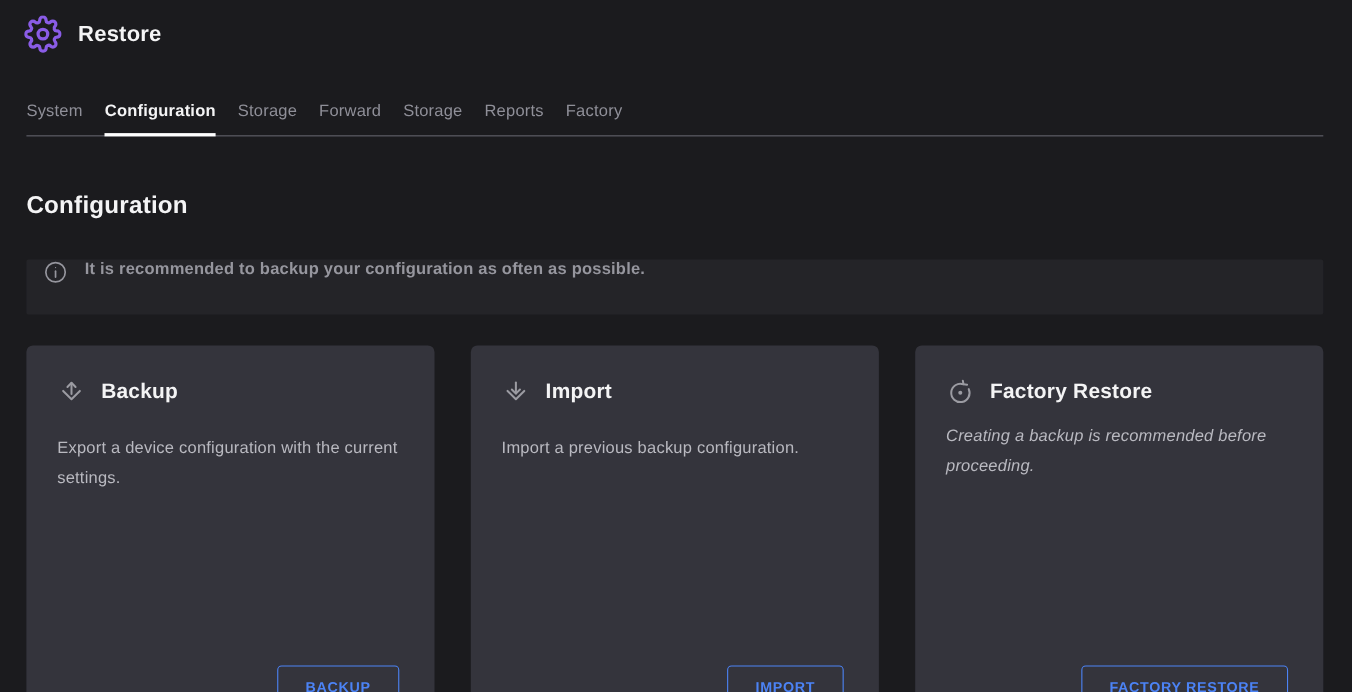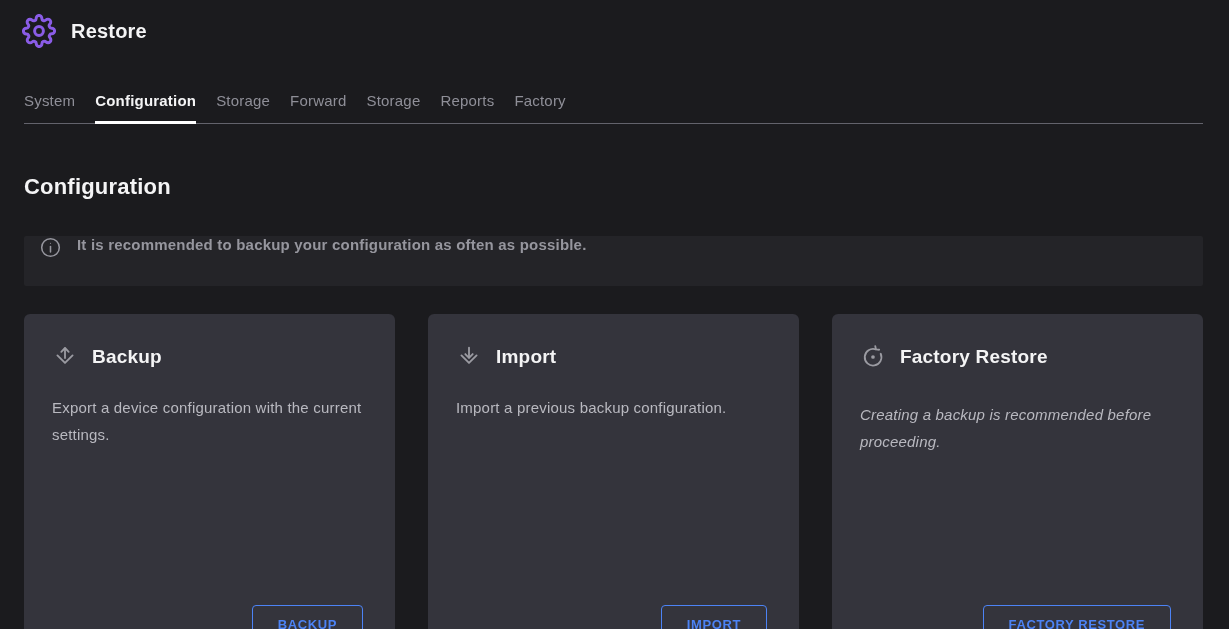--- a/index.html
+++ b/index.html
@@ -79,21 +79,21 @@
     padding:30px 32px 30px 28px;
     display:flex;flex-direction:column;
   }
   .card-head{display:flex;align-items:center;gap:14px;}
   .card-head .card-ic{width:26px;height:26px;color:var(--icon-gray);flex:none;}
   .card-head h3{margin:0;font-size:19px;font-weight:600;color:var(--text-white);letter-spacing:.2px;}
   .card p{
     margin:24px 0 0 0;
     font-size:15px;line-height:27px;color:var(--text-body);letter-spacing:.2px;
   }
-  .card p.note{margin-top:31px;font-style:italic;}
+  .card p.note{margin-top:13px;font-style:italic;}
   .card button{
     margin-top:auto;align-self:flex-end;
     background:transparent;
     border:1px solid var(--accent-blue);
     color:var(--accent-blue);
     border-radius:4px;
     padding:11px 25px;
     font-family:inherit;font-size:13px;font-weight:700;letter-spacing:.6px;
     cursor:pointer;white-space:nowrap;
   }

